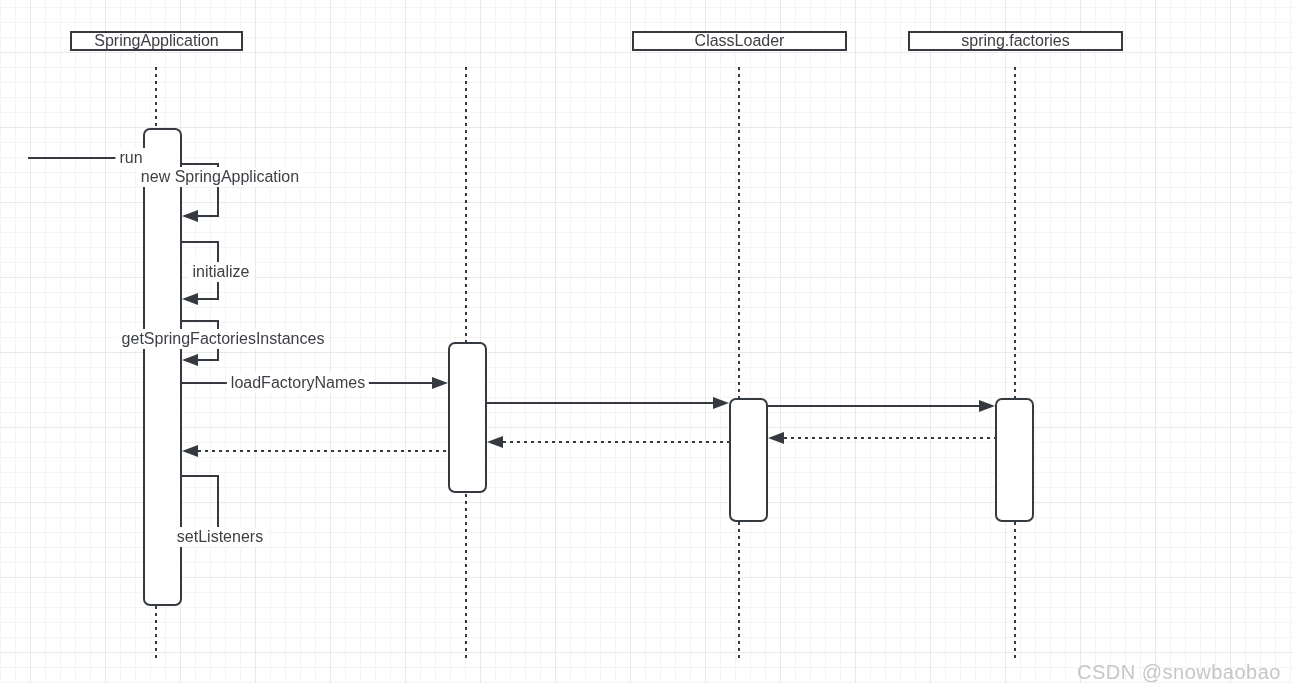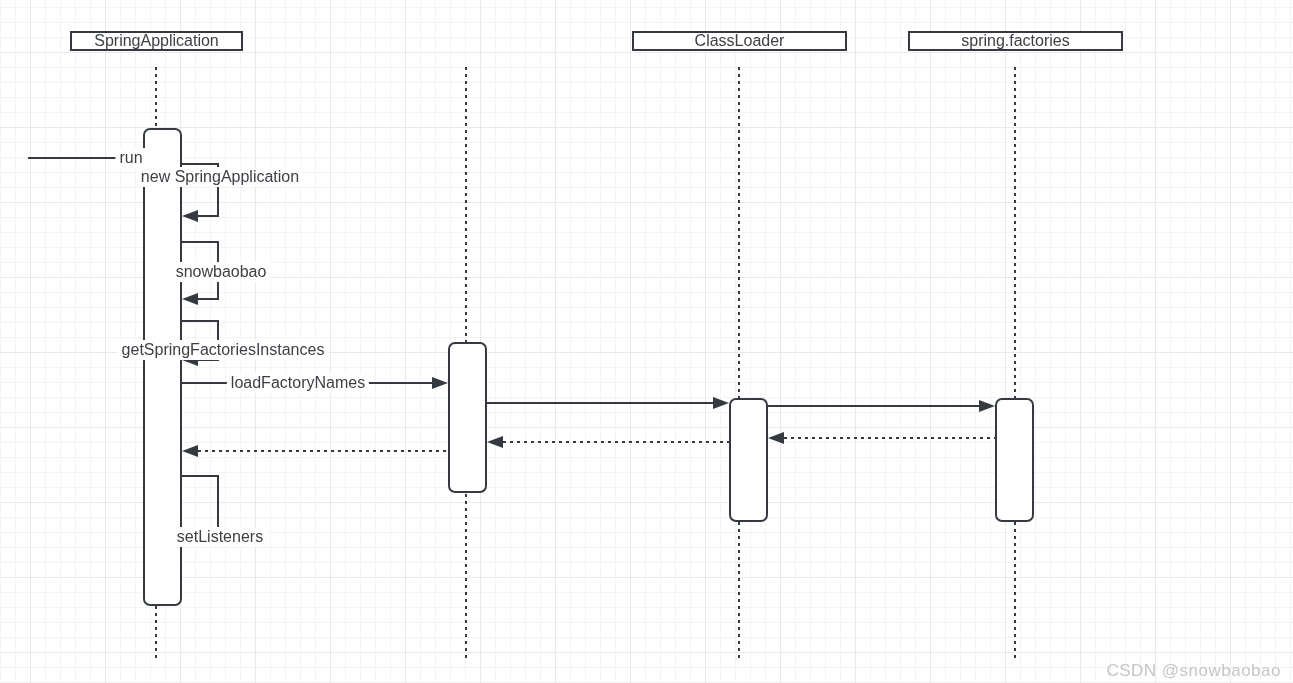--- a/index.html
+++ b/index.html
@@ -99,21 +99,21 @@
     padding: 1px 4px;
     font-size: 16px;
     color: var(--text);
     white-space: nowrap;
     z-index: 4;
   }
   .watermark {
     position: absolute;
     right: 12px;
     top: 661px;
-    font-size: 17px;
+    font-size: 20px;
     color: var(--watermark);
     letter-spacing: 0.5px;
     z-index: 5;
   }
 </style>
 </head>
 <body>
 
 <div class="canvas">
 
@@ -149,29 +149,29 @@
     <div class="hline" style="left:198px;top:215px;width:21px;"></div>
     <div class="arrow-left" style="left:182px;top:210px;"></div>
     <div class="msg-label" style="left:220px;top:177px;">new SpringApplication</div>
   </div>
 
   <div>
     <div class="hline" style="left:182px;top:241px;width:37px;"></div>
     <div class="vline" style="left:217px;top:241px;height:59px;"></div>
     <div class="hline" style="left:198px;top:298px;width:21px;"></div>
     <div class="arrow-left" style="left:182px;top:293px;"></div>
-    <div class="msg-label" style="left:221px;top:272px;">snowbaobao</div>
+    <div class="msg-label" style="left:221px;top:272px;">initialize</div>
   </div>
 
   <div>
     <div class="hline" style="left:182px;top:320px;width:37px;"></div>
     <div class="vline" style="left:217px;top:320px;height:41px;"></div>
     <div class="hline" style="left:198px;top:359px;width:21px;"></div>
     <div class="arrow-left" style="left:182px;top:354px;"></div>
-    <div class="msg-label" style="left:223px;top:350px;">getSpringFactoriesInstances</div>
+    <div class="msg-label" style="left:223px;top:339px;">getSpringFactoriesInstances</div>
   </div>
 
   <div>
     <div class="hline" style="left:182px;top:382px;width:250px;"></div>
     <div class="arrow-right" style="left:432px;top:377px;"></div>
     <div class="msg-label" style="left:298px;top:383px;">loadFactoryNames</div>
   </div>
 
   <div>
     <div class="hline" style="left:487px;top:402px;width:226px;"></div>

